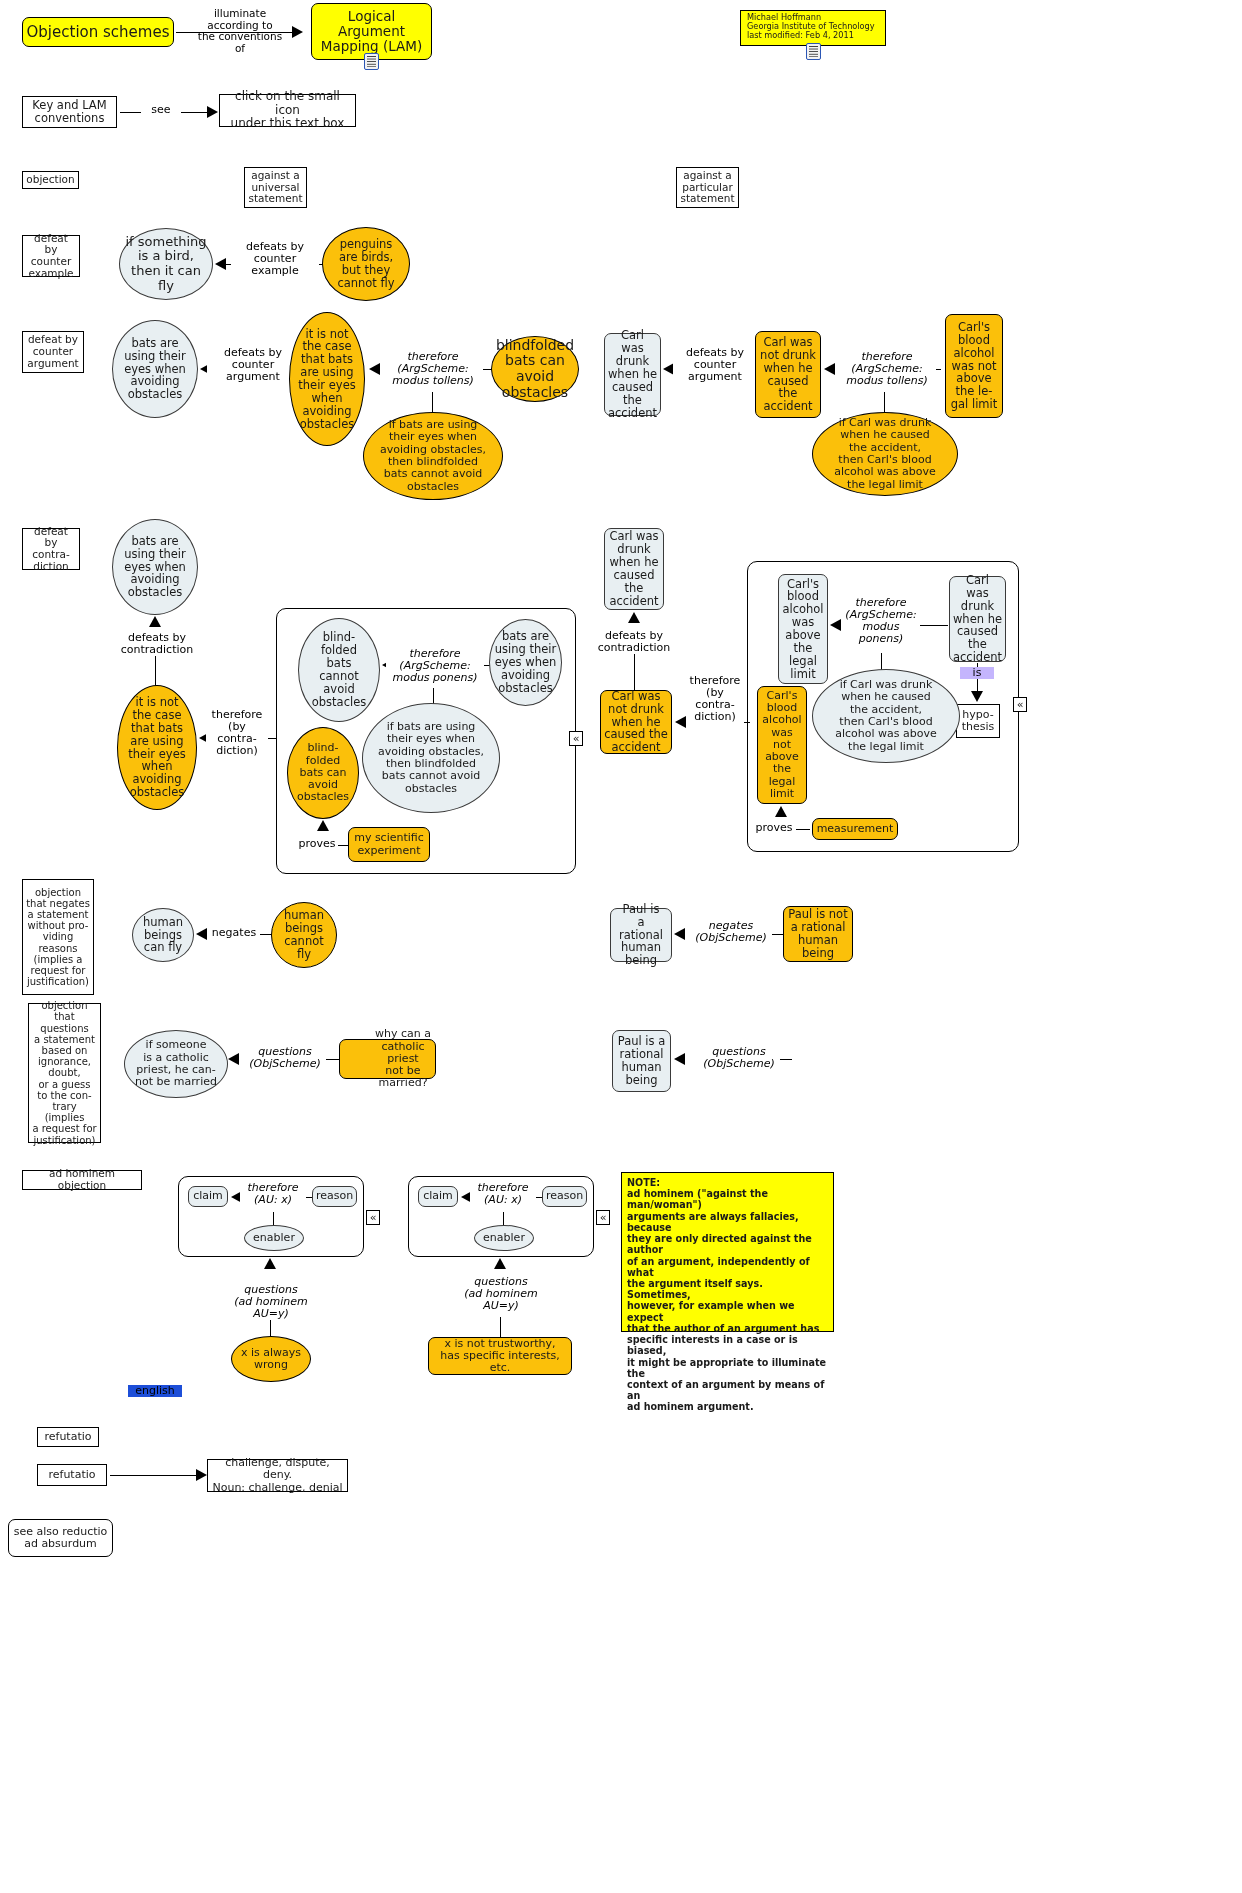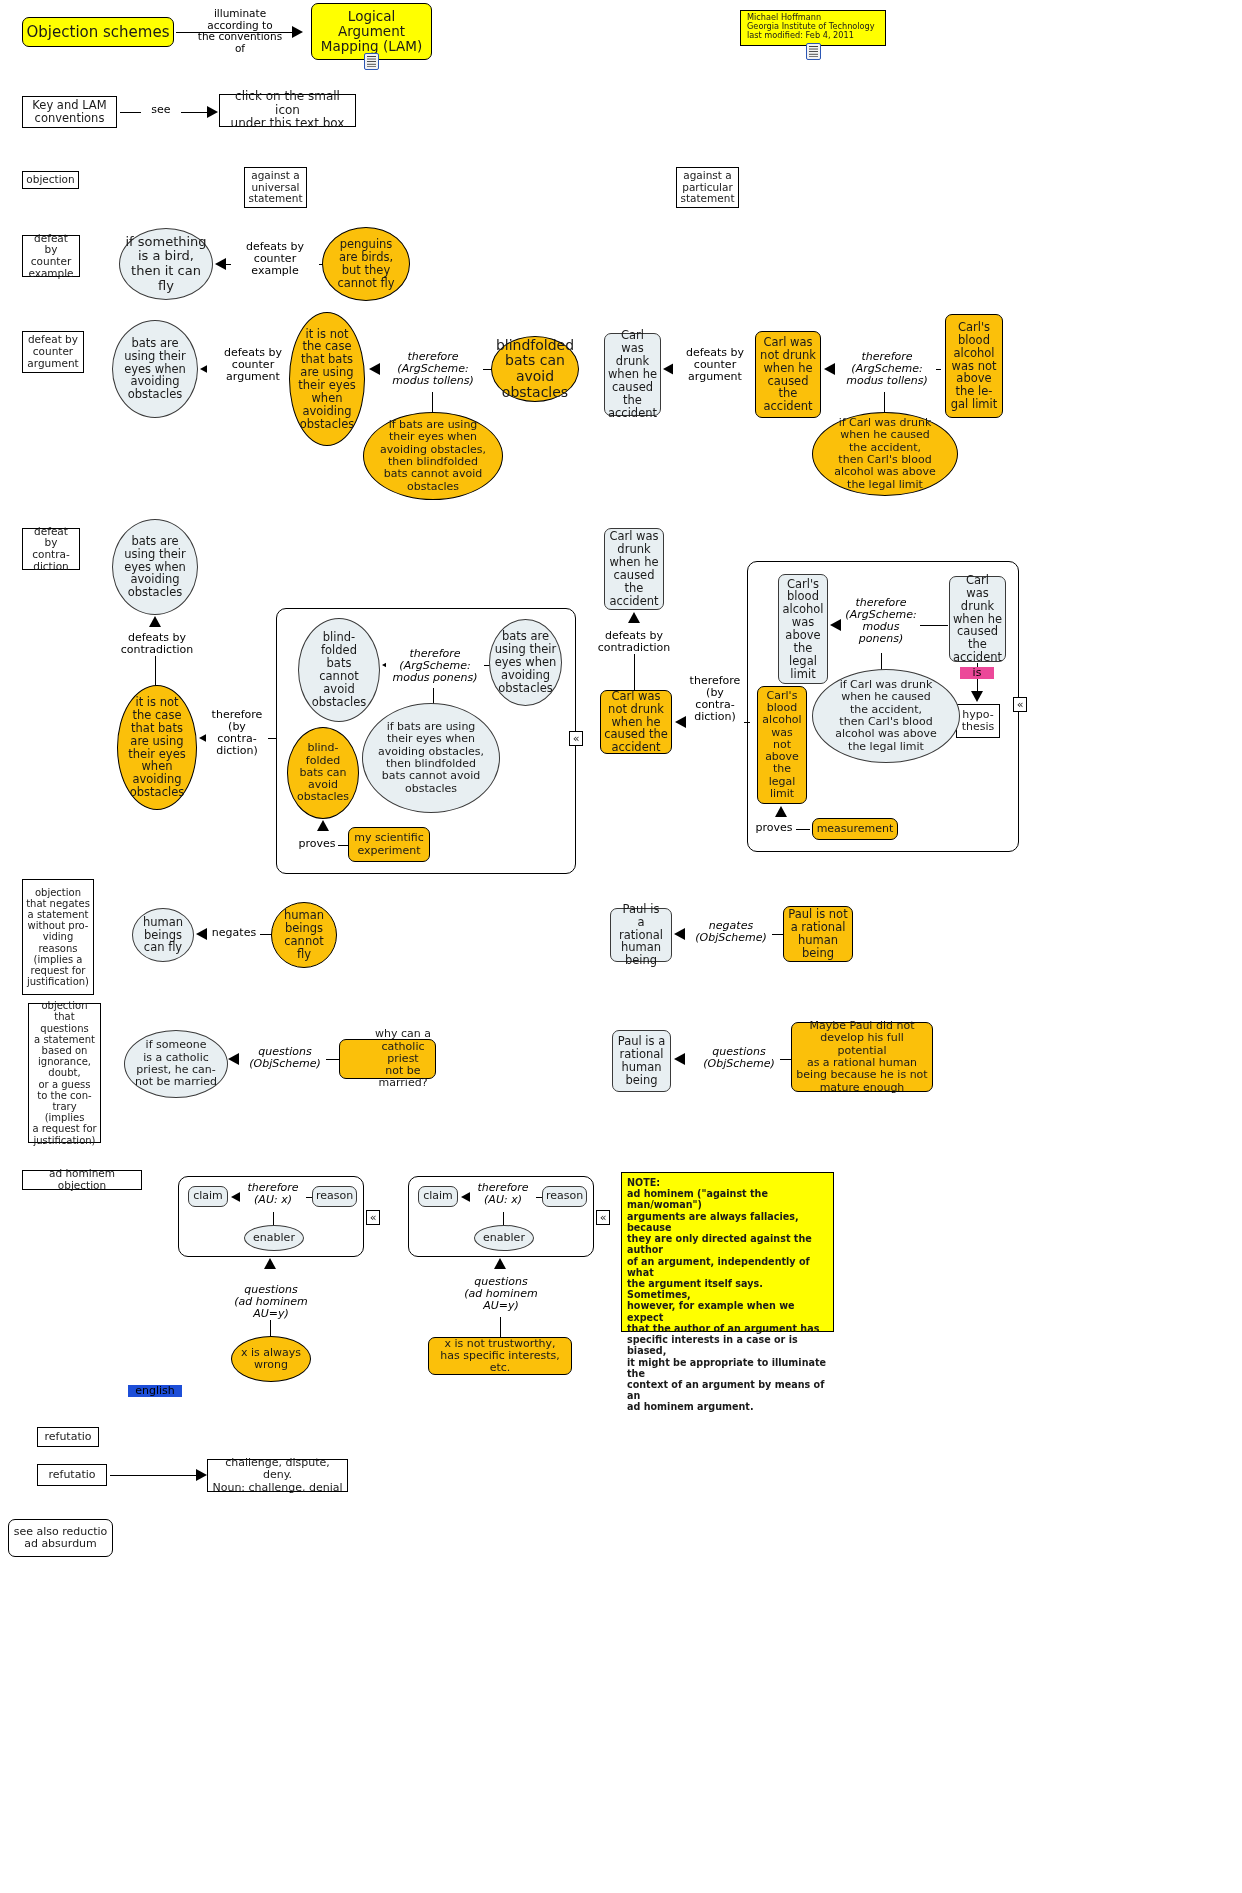--- a/index.html
+++ b/index.html
@@ -366,21 +366,21 @@
   <div class="node rrect pale" style="left:949px;top:576px;width:57px;height:86px;font-size:11.5px;">
     <span style="white-space:pre-line;">Carl was
 drunk
 when he
 caused
 the
 accident</span>
   </div>
   <div class="ln lnv" style="left:977px;top:663px;height:28px;"></div>
   <div class="arw arw-d" style="left:971px;top:691px;"></div>
-  <div class="lbl" style="left:960px;top:667px;width:34px;font-size:11px;background:#ec4899;">is</div>
+  <div class="lbl" style="left:960px;top:667px;width:34px;font-size:11px;background:#c4b5fd;">is</div>
   <div class="node rect" style="left:956px;top:704px;width:44px;height:34px;font-size:11px;">
     <span style="white-space:pre-line;">hypo-
 thesis</span>
   </div>
 
   <div class="node ell pale" style="left:812px;top:669px;width:148px;height:94px;font-size:11px;">
     <span style="white-space:pre-line;">if Carl was drunk
 when he caused
 the accident,
 then Carl's blood
@@ -482,27 +482,20 @@
   <div class="node rrect pale" style="left:612px;top:1030px;width:59px;height:62px;font-size:11.5px;">
     <span style="white-space:pre-line;">Paul is a
 rational
 human
 being</span>
   </div>
   <div class="arw arw-l" style="left:674px;top:1053px;"></div>
   <div class="ln lnh" style="left:778px;top:1059px;width:14px;"></div>
   <div class="lbl ital" style="left:698px;top:1046px;width:82px;font-size:11px;background:#fff;white-space:pre-line;">questions
 (ObjScheme)</div>
-  <div class="node rrect gold" style="left:791px;top:1022px;width:142px;height:70px;font-size:11px;">
-    <span style="white-space:pre-line;">Maybe Paul did not
-develop his full potential
-as a rational human
-being because he is not
-mature enough</span>
-  </div>
 
   <div class="node rect" style="left:22px;top:1170px;width:120px;height:20px;font-size:10.5px;">
     <span>ad hominem objection</span>
   </div>
 
   <div class="grp" style="left:178px;top:1176px;width:186px;height:81px;"></div>
   <div class="chev" style="left:366px;top:1210px;">«</div>
   <div class="node rrect pale" style="left:188px;top:1186px;width:40px;height:21px;font-size:11px;">
     <span>claim</span>
   </div>

